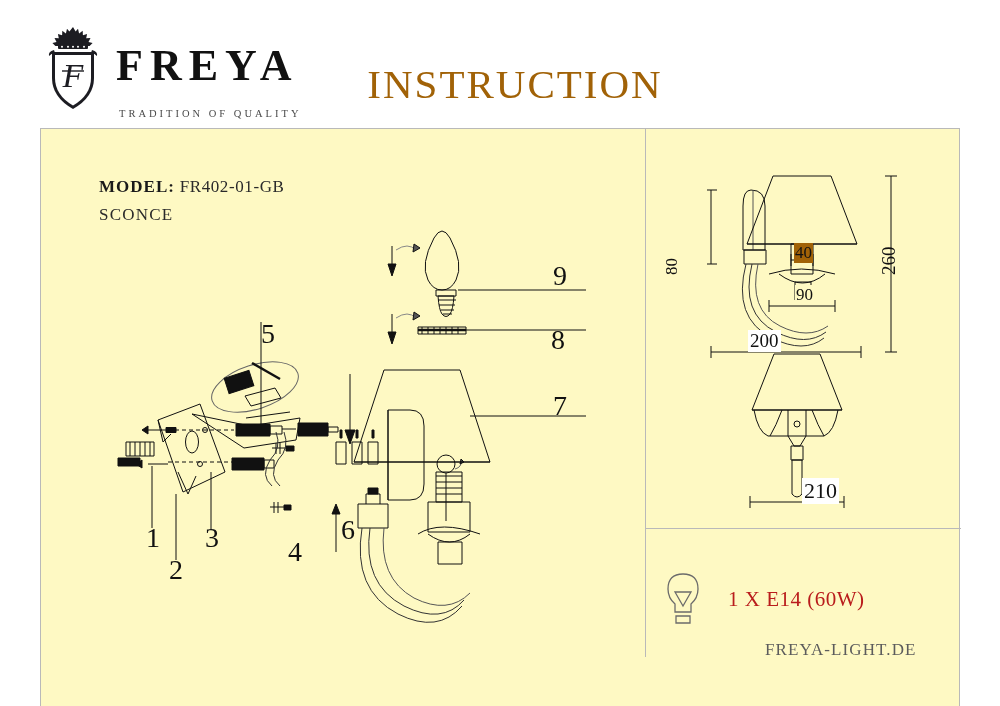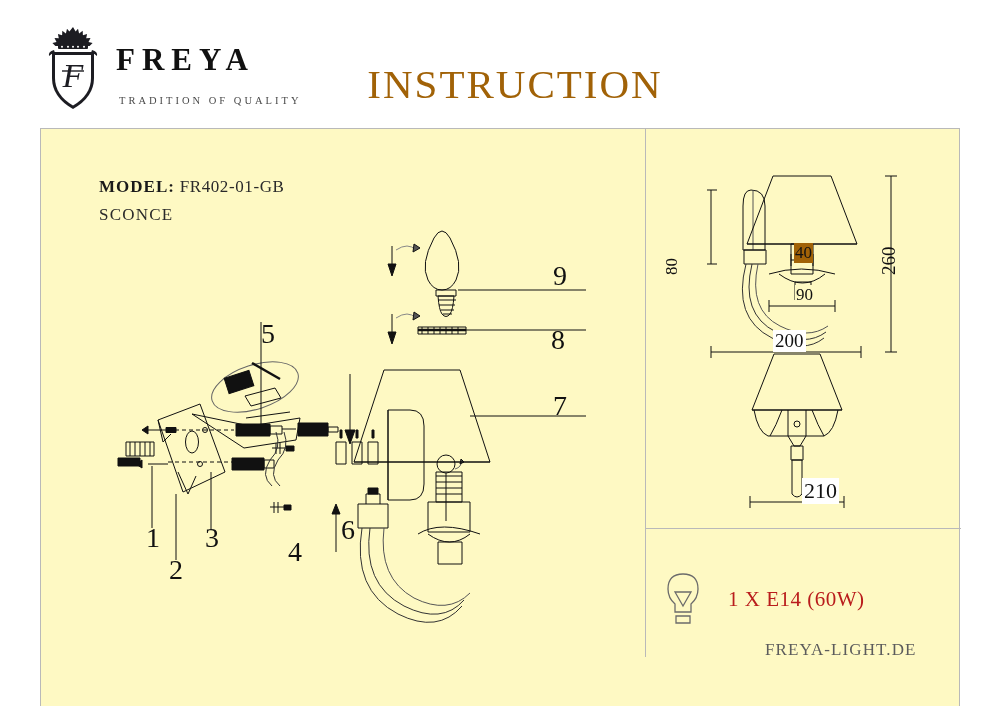--- a/index.html
+++ b/index.html
@@ -9,21 +9,21 @@
     color:#1a1a1a;overflow:hidden;position:relative;
   }
   .page{position:absolute;inset:0;}
 
   
   .header{position:absolute;left:0;top:0;width:1000px;height:140px;}
   .logo-block{position:absolute;left:42px;top:24px;display:flex;align-items:flex-start;}
   .shield{width:62px;height:88px;display:block;}
   .wordmark{margin-left:12px;padding-top:20px;}
   .brand-name{
-    font-size:31px;letter-spacing:7px;font-weight:700;line-height:1;
+    font-size:44px;letter-spacing:7px;font-weight:700;line-height:1;
     color:#111;font-family:"Liberation Serif", serif;
   }
   .brand-tag{
     font-size:10.5px;letter-spacing:3.0px;color:#4a4a4a;margin-top:20px;
     padding-left:3px;font-family:Liberation Serif, serif;
   }
   .doc-title{
     position:absolute;left:355px;top:60px;width:320px;text-align:center;
     font-size:41px;letter-spacing:2px;color:#a16207;
     font-family:"Liberation Serif", serif;
@@ -319,21 +319,21 @@
       <g>
         <path d="M246 34 v176"></path>
         <path d="M240 34 h12 M240 210 h12"></path>
       </g>
     </g>
   </svg>
 
   <div class="dim vert" style="left:662px;top:275px;">80</div>
   <div class="dim" style="left:794px;top:243px;background:#a16207;padding:0 1px;">40</div>
   <div class="dim" style="left:795px;top:285px;background:#fef9c3;padding:0 1px;">90</div>
-  <div class="dim" style="left:773px;top:330px;background:#fff;padding:0 2px;font-size:19px;">200</div>
+  <div class="dim" style="left:748px;top:330px;background:#fff;padding:0 2px;font-size:19px;">200</div>
   <div class="dim vert" style="left:878px;top:275px;font-size:19px;">260</div>
 
   <svg style="position:absolute;left:700px;top:350px;" width="200" height="160" viewBox="0 0 200 160">
     <g stroke="#111" fill="none" stroke-width="1">
       <g>
         <path d="M74 4 h46 l22 56 h-90 z"></path>
         <path d="M52 60 h90"></path>
       </g>
       <g>
         <path d="M54 60 q4 22 14 26 h56 q10 -4 14 -26"></path>

